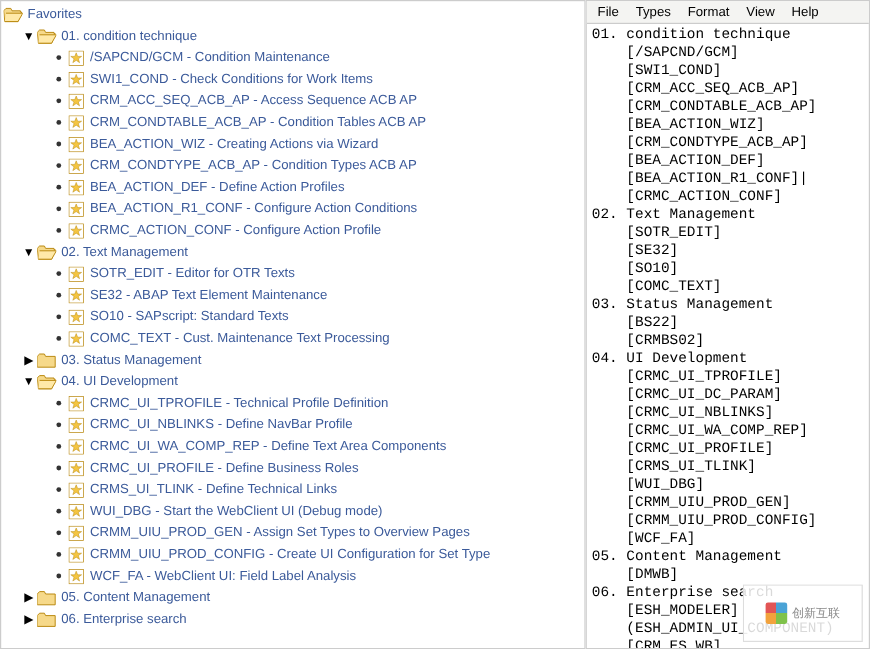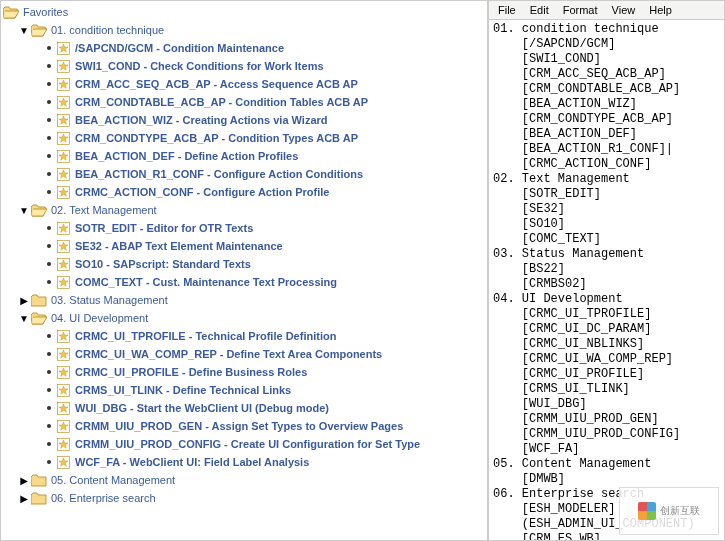--- a/index.html
+++ b/index.html
@@ -10,21 +10,21 @@
   .menubar { display: flex; gap: 4px; padding: 2px 4px; border-bottom: 1px solid #ccc; background: #f4f4f2; }
   .menubar span { padding: 1px 5px; color: #000; cursor: default; }
   .text-area { flex: 1; overflow-y: auto; font-family: "Courier New", monospace; font-size: 12px; line-height: 15px; padding: 2px 4px; white-space: pre; color: #000; }
   .tree { list-style: none; }
   .row { display: flex; align-items: center; height: 18px; padding: 0 14px; white-space: nowrap; }
   .row .toggle { width: 10px; text-align: center; color: #000; font-size: 10px; margin-right: 2px; flex-shrink: 0; }
   .row .icon { width: 16px; height: 14px; margin-right: 4px; flex-shrink: 0; display: inline-flex; align-items: center; justify-content: center; }
   .row .label { color: #3b5a9a; }
   .indent-0 { padding-left: 2px; }
   .indent-1 { padding-left: 18px; }
-  .indent-2 { padding-left: 42px; font-weight: bold; }
+  .indent-2 { padding-left: 42px; }
   .folder-open svg, .folder-closed svg { width: 16px; height: 13px; }
   .star-icon svg { width: 13px; height: 13px; }
   .dot { width:4px; height:4px; background:#333; border-radius:50%; margin-right:4px; margin-left:4px; flex-shrink:0; }
   .watermark { position: absolute; right: 6px; bottom: 6px; width: 100px; height: 48px; background: rgba(255,255,255,0.85); border: 1px solid #ddd; display:flex; align-items:center; justify-content:center; font-size:10px; color:#888; gap:4px; }
   .watermark .logo { width:18px;height:18px;background:conic-gradient(#4aa3d6 0 90deg,#7fc24a 90deg 180deg,#f2a23c 180deg 270deg,#e25555 270deg 360deg);border-radius:2px;}
   ::-webkit-scrollbar { width: 16px; background:#eee; }
   ::-webkit-scrollbar-thumb { background:#c9c9c9; border:1px solid #aaa; }
 </style>
 </head>
 <body>
@@ -259,20 +259,32 @@
         </li>
         <li>
           <div class="row indent-2">
             <span class="dot"></span>
             <span class="icon star-icon">
               <svg viewBox="0 0 13 13">
                 <rect x="0.5" y="0.5" width="12" height="12" fill="#fff" stroke="#b8860b" stroke-width="0.6"></rect>
                 <polygon points="6.5,2 7.7,5 11,5 8.3,7 9.3,10.2 6.5,8.3 3.7,10.2 4.7,7 2,5 5.3,5" fill="#f4c542" stroke="#b8860b" stroke-width="0.4"></polygon>
               </svg>
             </span>
+            <span class="label">CRMC_UI_NBLINKS - Define NavBar Profile</span>
+          </div>
+        </li>
+        <li>
+          <div class="row indent-2">
+            <span class="dot"></span>
+            <span class="icon star-icon">
+              <svg viewBox="0 0 13 13">
+                <rect x="0.5" y="0.5" width="12" height="12" fill="#fff" stroke="#b8860b" stroke-width="0.6"></rect>
+                <polygon points="6.5,2 7.7,5 11,5 8.3,7 9.3,10.2 6.5,8.3 3.7,10.2 4.7,7 2,5 5.3,5" fill="#f4c542" stroke="#b8860b" stroke-width="0.4"></polygon>
+              </svg>
+            </span>
             <span class="label">CRMC_UI_WA_COMP_REP - Define Text Area Components</span>
           </div>
         </li>
         <li>
           <div class="row indent-2">
             <span class="dot"></span>
             <span class="icon star-icon">
               <svg viewBox="0 0 13 13">
                 <rect x="0.5" y="0.5" width="12" height="12" fill="#fff" stroke="#b8860b" stroke-width="0.6"></rect>
                 <polygon points="6.5,2 7.7,5 11,5 8.3,7 9.3,10.2 6.5,8.3 3.7,10.2 4.7,7 2,5 5.3,5" fill="#f4c542" stroke="#b8860b" stroke-width="0.4"></polygon>
@@ -362,21 +374,21 @@
             </span>
             <span class="label">06. Enterprise search</span>
           </div>
         </li>
       </ul>
   </div>
 
   <div class="right-pane">
     <div class="menubar">
       <span>File</span>
-      <span>Edit</span>
+      <span>Types</span>
       <span>Format</span>
       <span>View</span>
       <span>Help</span>
     </div>
     <div class="text-area">01. condition technique
     [/SAPCND/GCM]
     [SWI1_COND]
     [CRM_ACC_SEQ_ACB_AP]
     [CRM_CONDTABLE_ACB_AP]
     [BEA_ACTION_WIZ]

